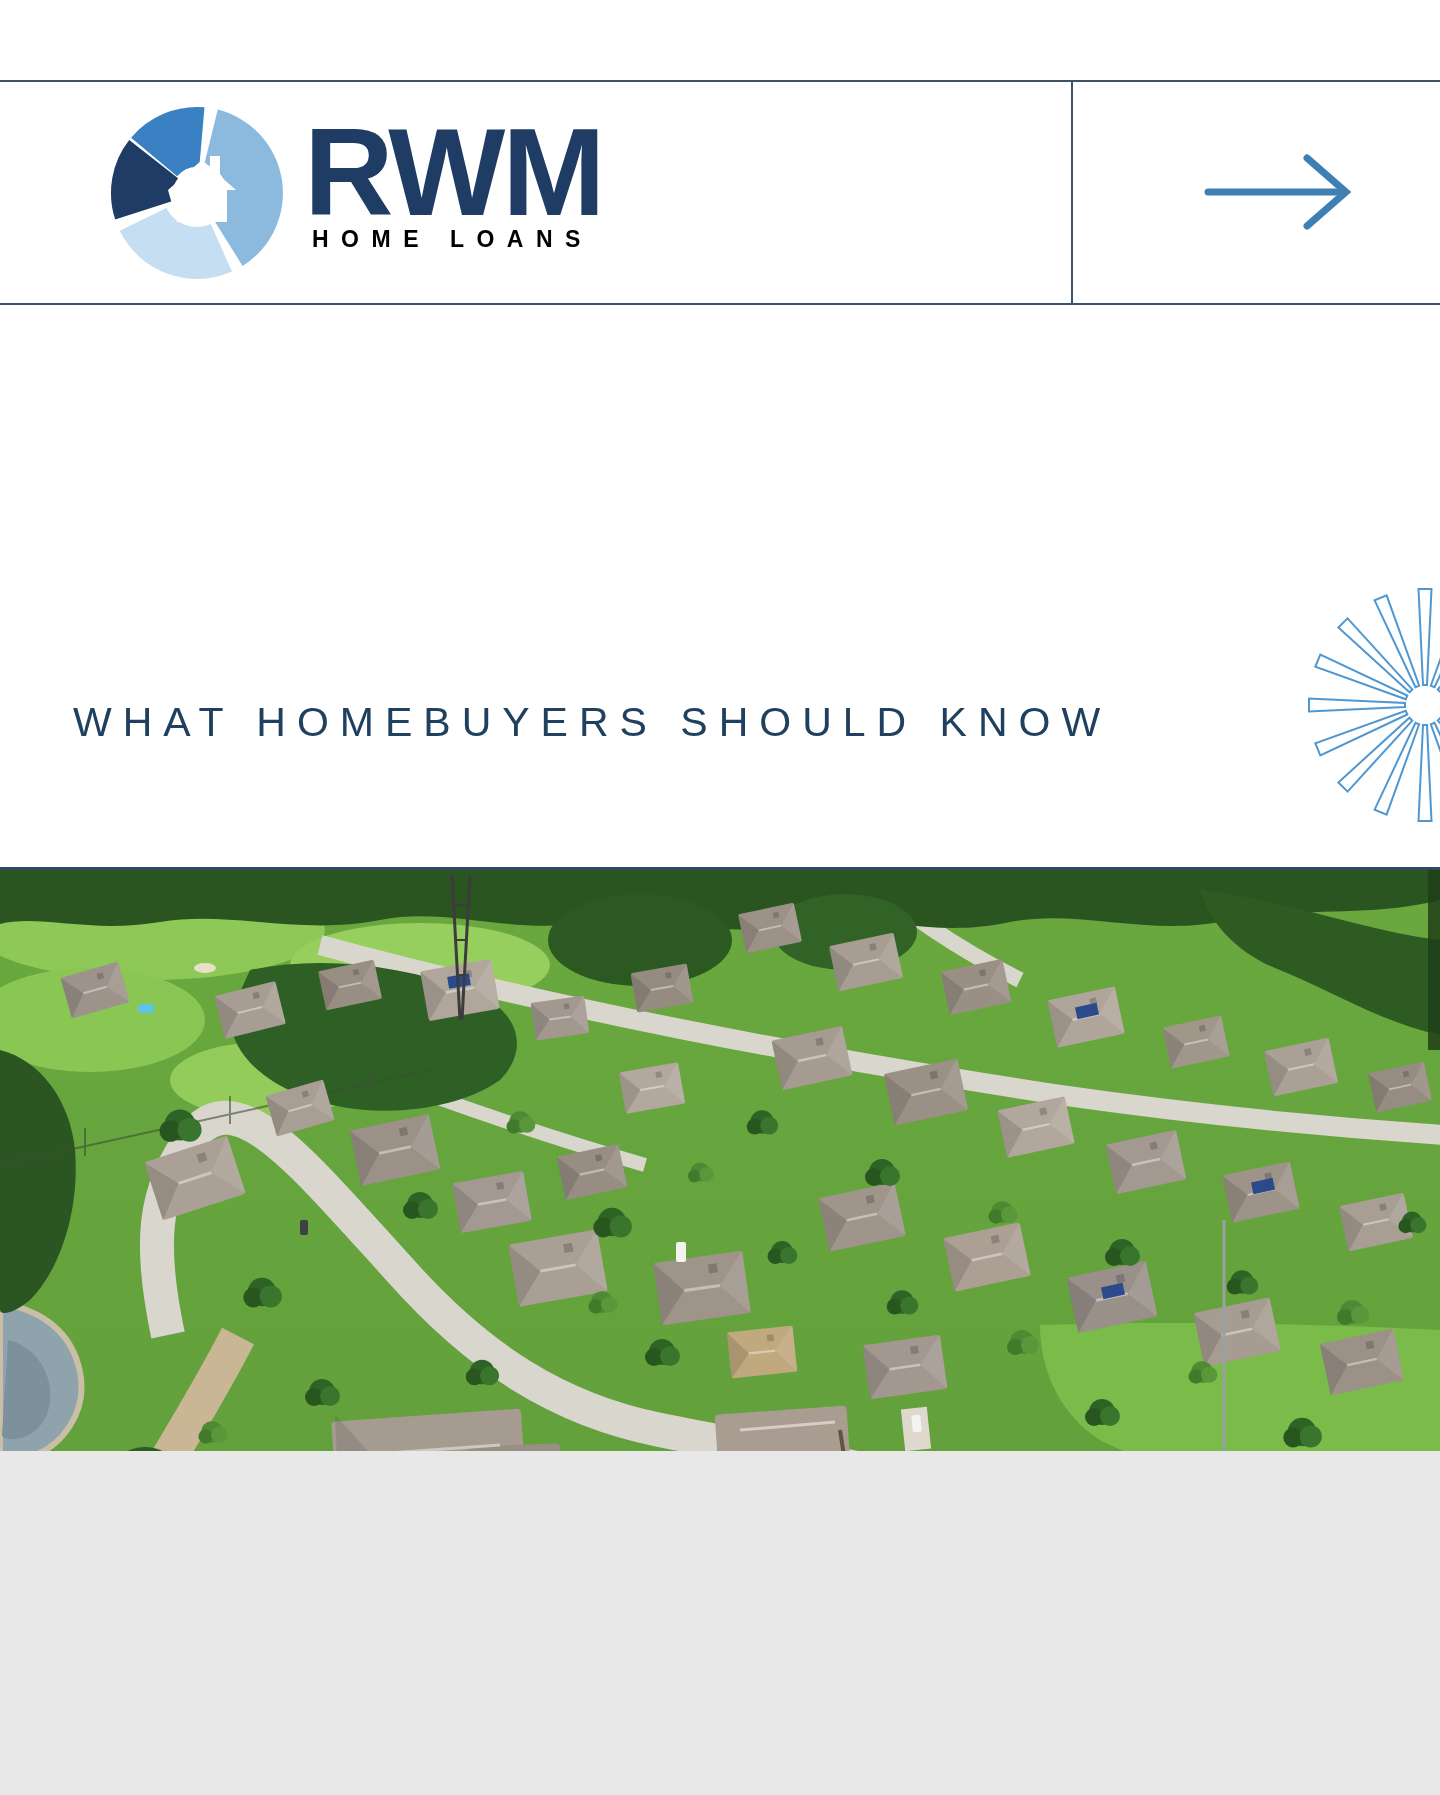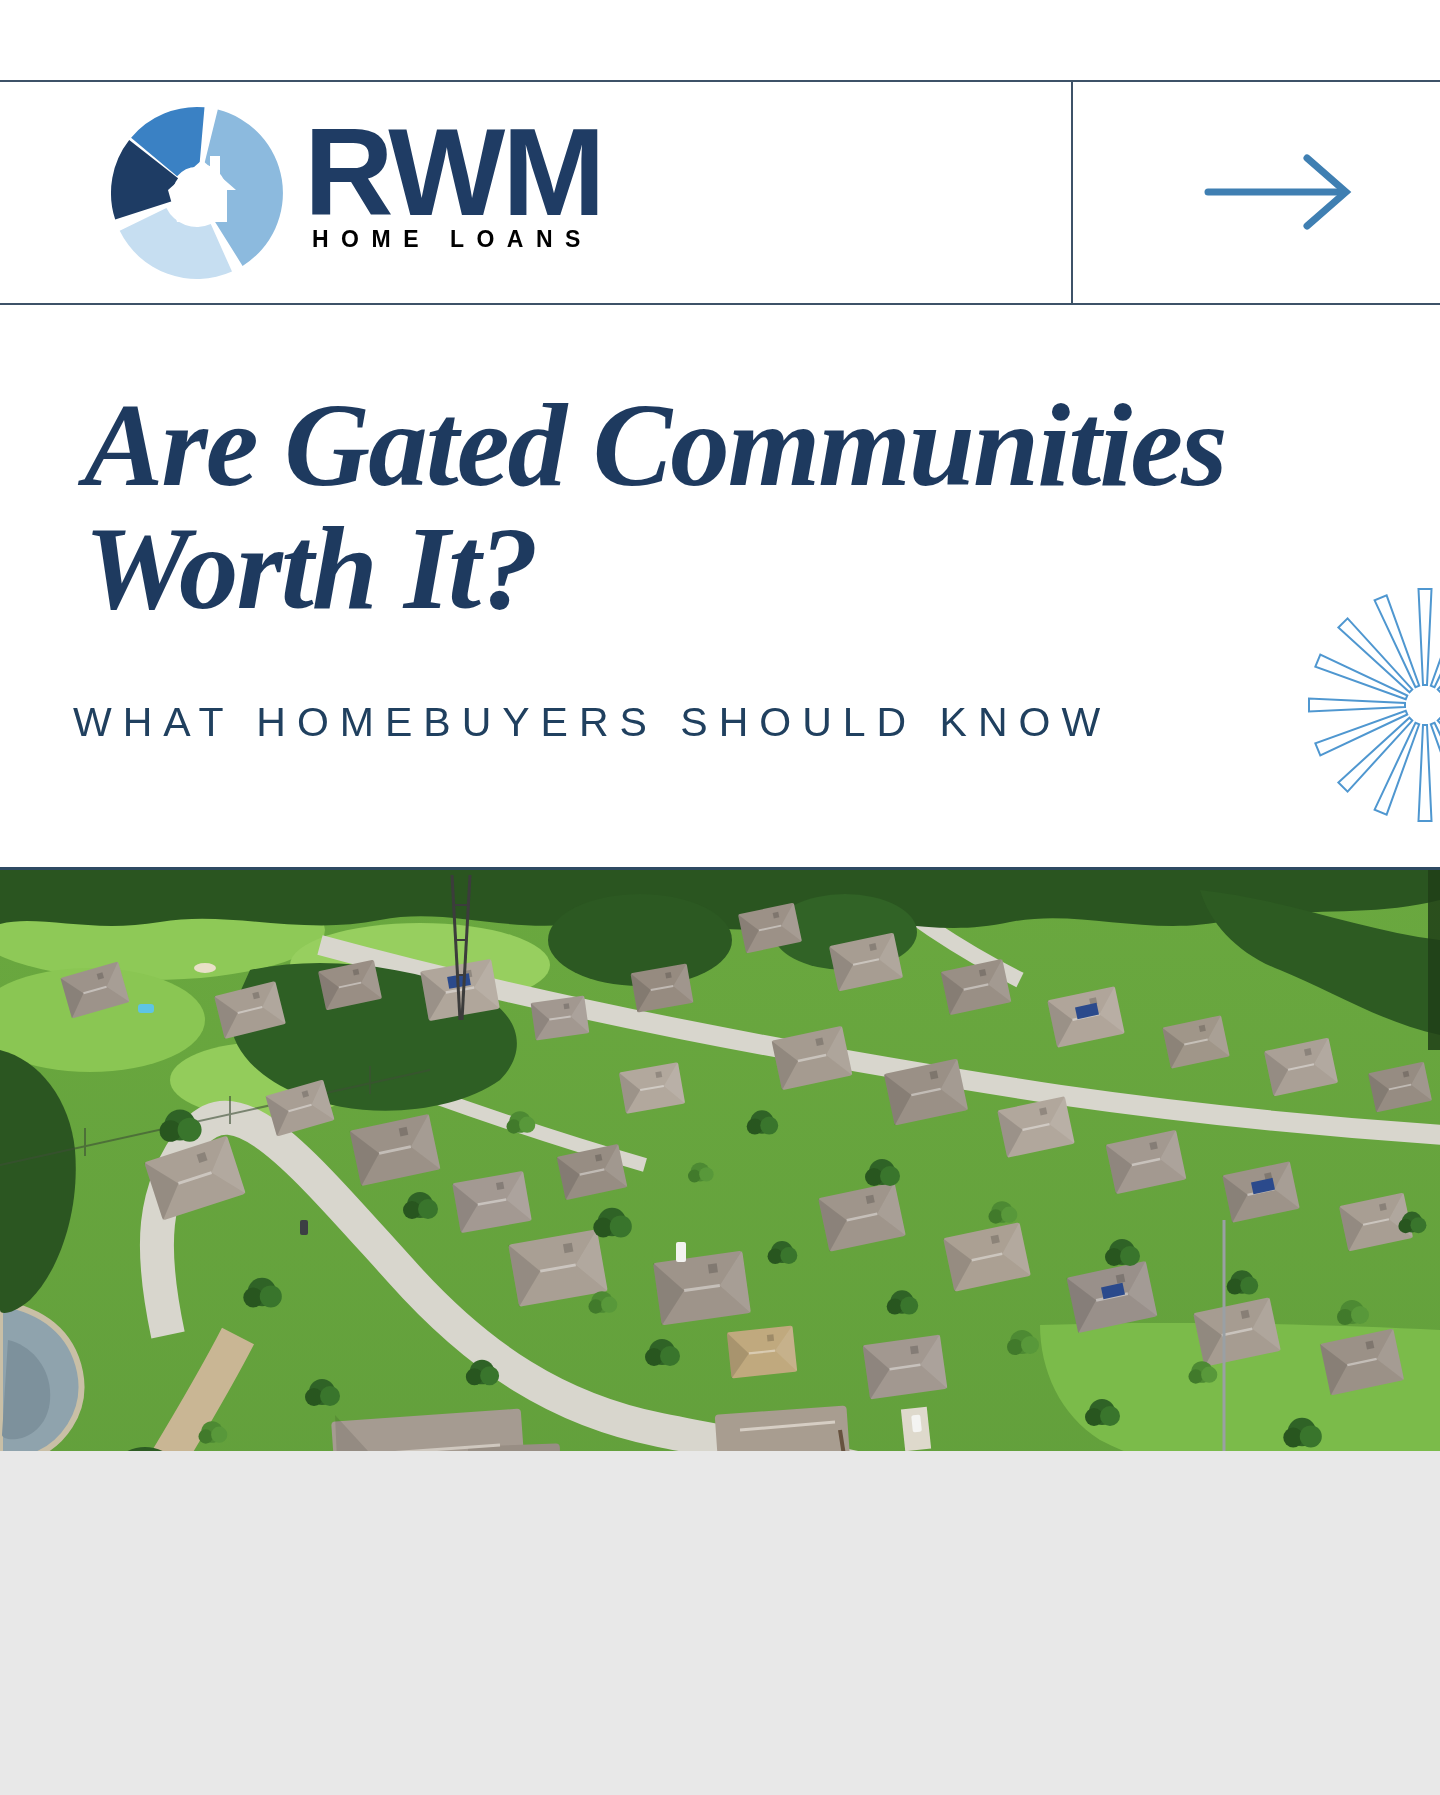--- a/index.html
+++ b/index.html
@@ -51,24 +51,20 @@
   <div class="brand-name">RWM</div>
   <div class="brand-tagline">HOME LOANS</div>
 
   <button class="arrow-button">
     <svg width="170" height="88" viewBox="0 0 170 88">
       <line x1="12" y1="44" x2="148" y2="44" stroke="#3f7fb2" stroke-width="7" stroke-linecap="round"></line>
       <polyline points="111,10 150,44 111,78" fill="none" stroke="#3f7fb2" stroke-width="7" stroke-linecap="round" stroke-linejoin="miter"></polyline>
     </svg>
   </button>
 
-  <h1 class="hero-title">
-    <span>Are Gated Communities</span><br>
-    <span>Worth It?</span>
-  </h1>
 
   <div class="hero-subtitle">WHAT HOMEBUYERS SHOULD KNOW</div>
 
   <svg class="sunburst" viewBox="0 0 160 300">
     <defs>
       <polygon id="spoke" points="-2,-20 -6.5,-116 6.5,-116 2,-20" fill="#ffffff" stroke="#4f97d0" stroke-width="2"></polygon>
     </defs>
     <g>
       <use href="#spoke" transform="translate(145,150) rotate(0)"></use>
       <use href="#spoke" transform="translate(145,150) rotate(22.5)"></use>

